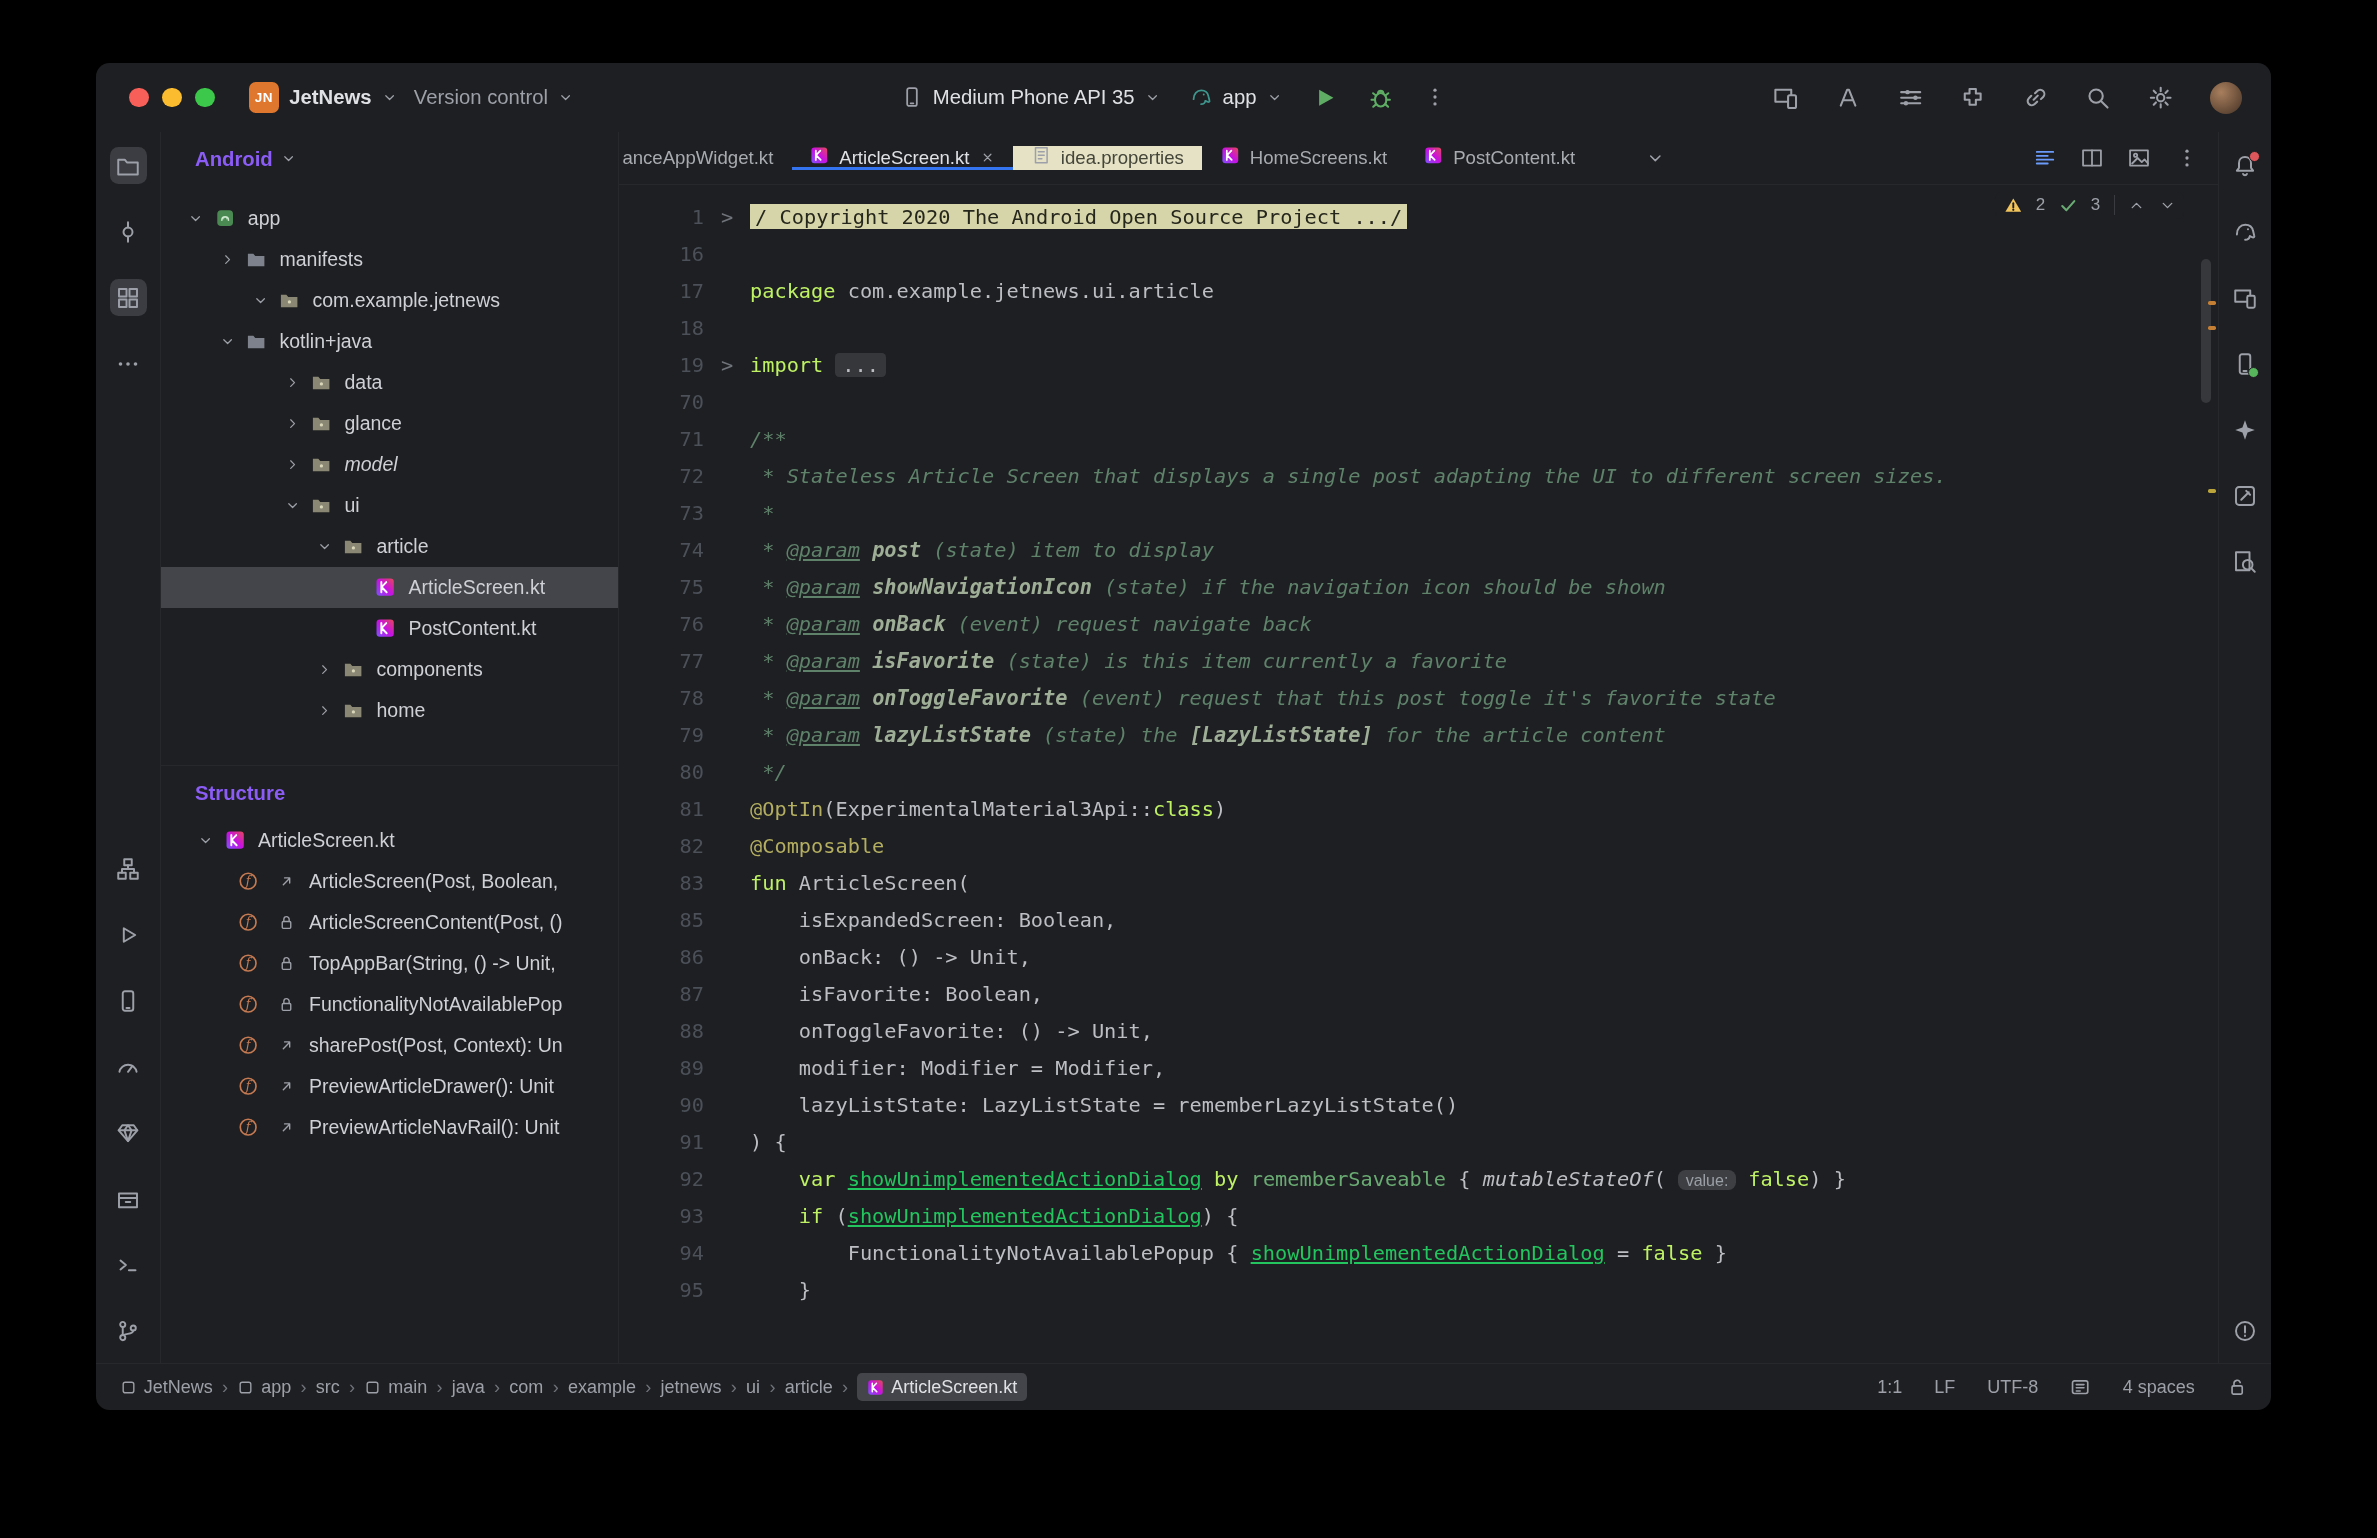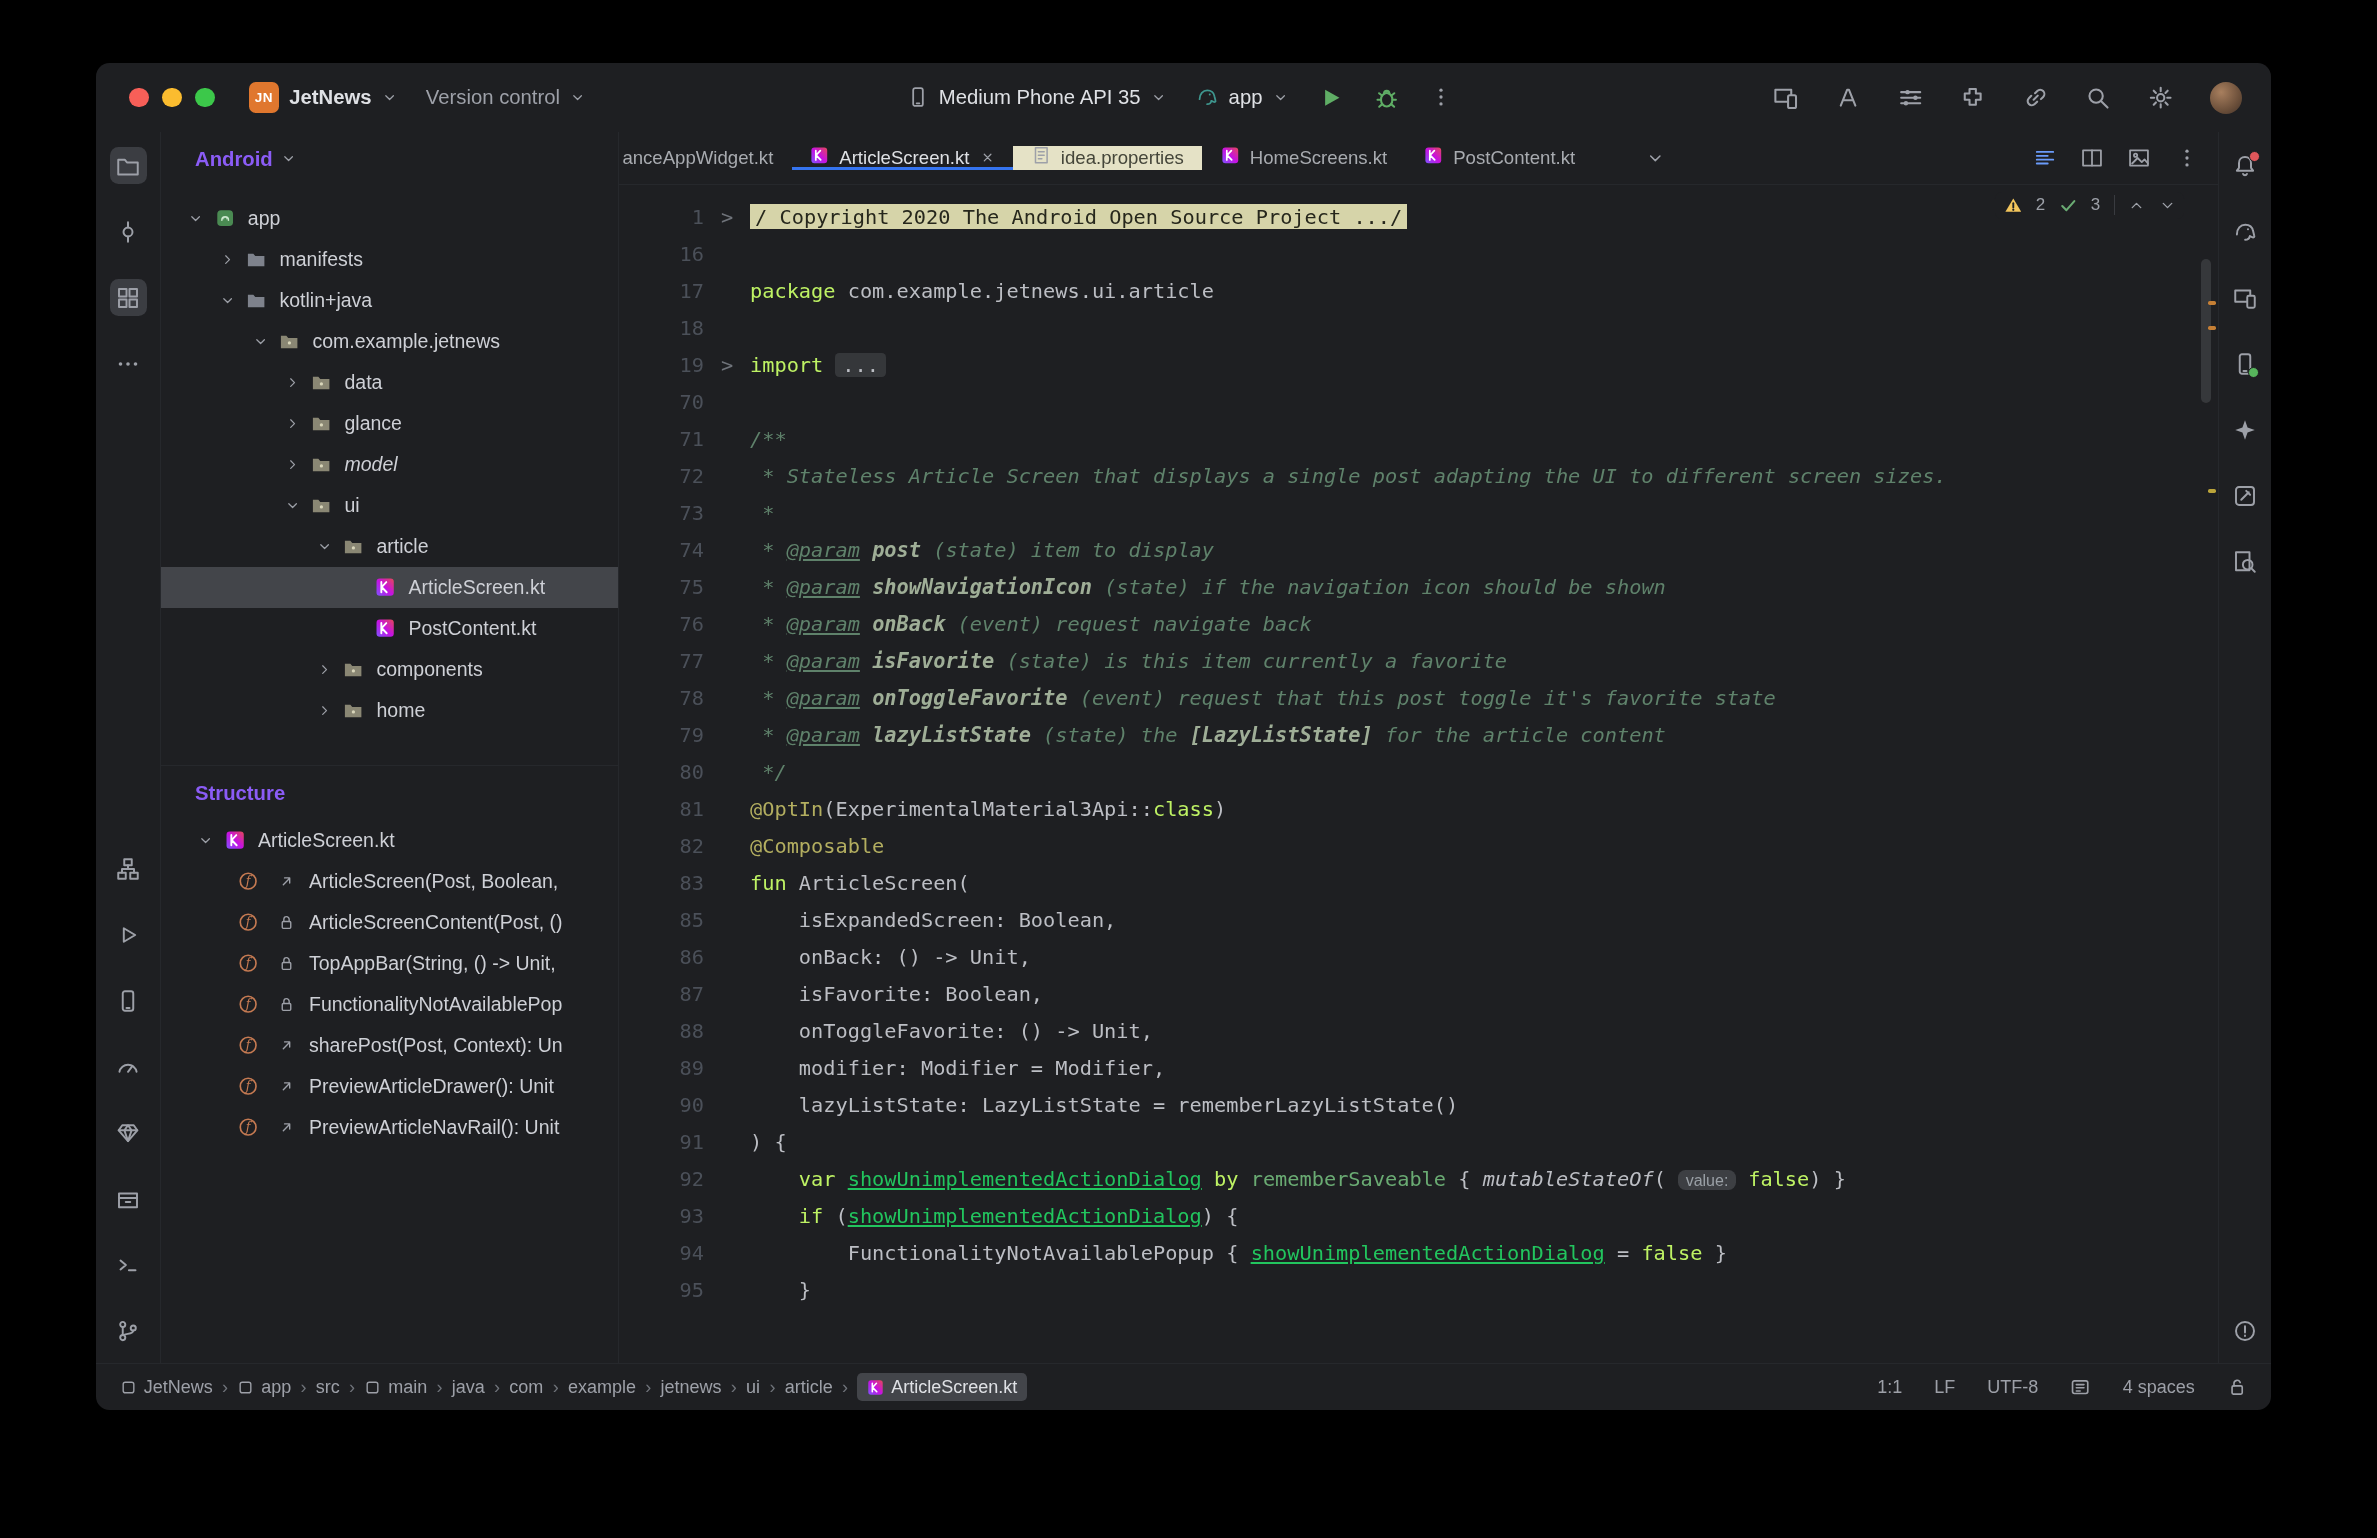--- a/index.html
+++ b/index.html
@@ -122,21 +122,21 @@
     </div>
     <div class="tb-group">
       <span class="jn-logo">JN</span>
       <span class="tb-label">JetNews</span>
       <span class="icon" id="pn-chev">
           <svg viewBox="0 0 16 16" width="15.2" height="15.2" fill="none" stroke="currentColor" stroke-width="1.3" stroke-linecap="round" stroke-linejoin="round">
             <path d="M4 6l4 4 4-4"></path>
           </svg>
         </span>
     </div>
-    <div class="tb-group" style="margin-left:12px">
+    <div class="tb-group" style="">
       <span class="tb-label dim">Version control</span>
       <span class="icon" id="vcs-chev">
           <svg viewBox="0 0 16 16" width="15.2" height="15.2" fill="none" stroke="currentColor" stroke-width="1.3" stroke-linecap="round" stroke-linejoin="round">
             <path d="M4 6l4 4 4-4"></path>
           </svg>
         </span>
     </div>
     <div class="spacer"></div>
     <div class="center-cluster">
       <div class="pill">
@@ -387,54 +387,54 @@
               </span>
               <span class="ticon">
                 <span class="icon ">
                   <svg viewBox="0 0 16 16" width="20.3" height="20.3" fill="none" stroke="currentColor" stroke-width="1.3" stroke-linecap="round" stroke-linejoin="round">
                     <path d="M1.5 3.8h4.3l1.5 1.8h7.2v8H1.5z" fill="#7e828c" stroke="none"></path>
                   </svg>
                 </span>
               </span>
               <span>manifests</span>
             </div>
-            <div class="trow" style="padding-left: 52px;">
-              <span class="chev">
-                <span class="icon ">
-                  <svg viewBox="0 0 16 16" width="15.2" height="15.2" fill="none" stroke="currentColor" stroke-width="1.3" stroke-linecap="round" stroke-linejoin="round">
-                    <path d="M4 6l4 4 4-4"></path>
-                  </svg>
-                </span>
-              </span>
-              <span class="ticon">
-                <span class="icon ">
-                  <svg viewBox="0 0 16 16" width="20.3" height="20.3" fill="none" stroke="currentColor" stroke-width="1.3" stroke-linecap="round" stroke-linejoin="round">
-                    <path d="M1.5 3.8h4.3l1.5 1.8h7.2v8H1.5z" fill="#7e828c" stroke="none"></path>
-                  </svg>
-                </span>
-              </span>
-              <span>kotlin+java</span>
-            </div>
             <div class="trow" style="padding-left: 85px;">
               <span class="chev">
                 <span class="icon ">
                   <svg viewBox="0 0 16 16" width="15.2" height="15.2" fill="none" stroke="currentColor" stroke-width="1.3" stroke-linecap="round" stroke-linejoin="round">
                     <path d="M4 6l4 4 4-4"></path>
                   </svg>
                 </span>
               </span>
               <span class="ticon">
                 <span class="icon ">
                   <svg viewBox="0 0 16 16" width="20.3" height="20.3" fill="none" stroke="currentColor" stroke-width="1.3" stroke-linecap="round" stroke-linejoin="round">
                     <path d="M1.5 3.8h4.3l1.5 1.8h7.2v8H1.5z" fill="#8a8774" stroke="none"></path>
                     <circle cx="8.2" cy="9.4" r="1.3" fill="#d8d5ba" stroke="none"></circle>
                   </svg>
                 </span>
               </span>
               <span>com.example.jetnews</span>
+            </div>
+            <div class="trow" style="padding-left: 52px;">
+              <span class="chev">
+                <span class="icon ">
+                  <svg viewBox="0 0 16 16" width="15.2" height="15.2" fill="none" stroke="currentColor" stroke-width="1.3" stroke-linecap="round" stroke-linejoin="round">
+                    <path d="M4 6l4 4 4-4"></path>
+                  </svg>
+                </span>
+              </span>
+              <span class="ticon">
+                <span class="icon ">
+                  <svg viewBox="0 0 16 16" width="20.3" height="20.3" fill="none" stroke="currentColor" stroke-width="1.3" stroke-linecap="round" stroke-linejoin="round">
+                    <path d="M1.5 3.8h4.3l1.5 1.8h7.2v8H1.5z" fill="#7e828c" stroke="none"></path>
+                  </svg>
+                </span>
+              </span>
+              <span>kotlin+java</span>
             </div>
             <div class="trow" style="padding-left: 117px;">
               <span class="chev">
                 <span class="icon ">
                   <svg viewBox="0 0 16 16" width="15.2" height="15.2" fill="none" stroke="currentColor" stroke-width="1.3" stroke-linecap="round" stroke-linejoin="round">
                     <path d="M6 4l4 4-4 4"></path>
                   </svg>
                 </span>
               </span>
               <span class="ticon">

